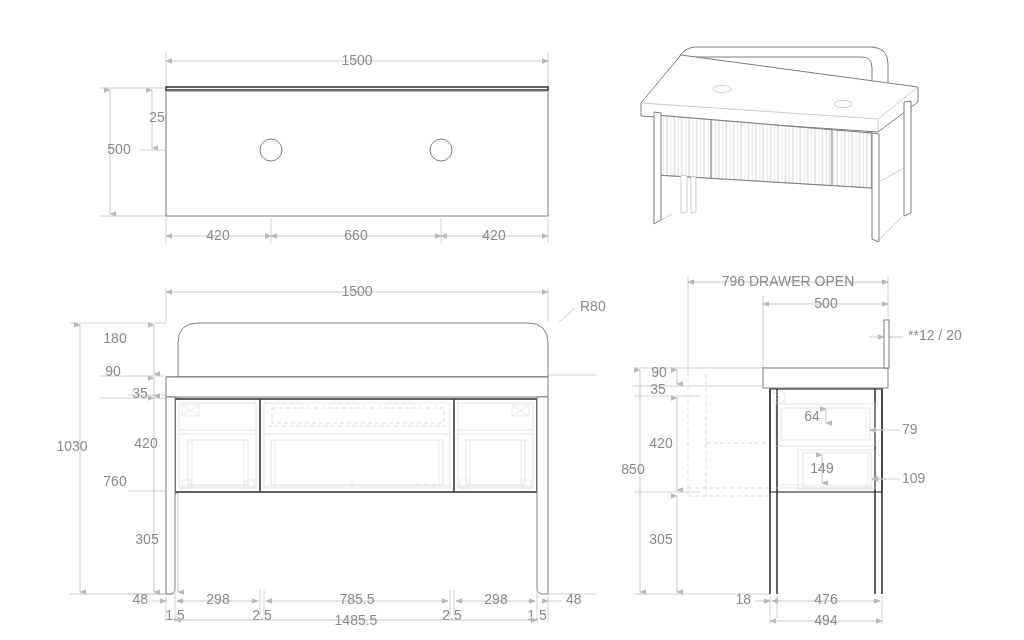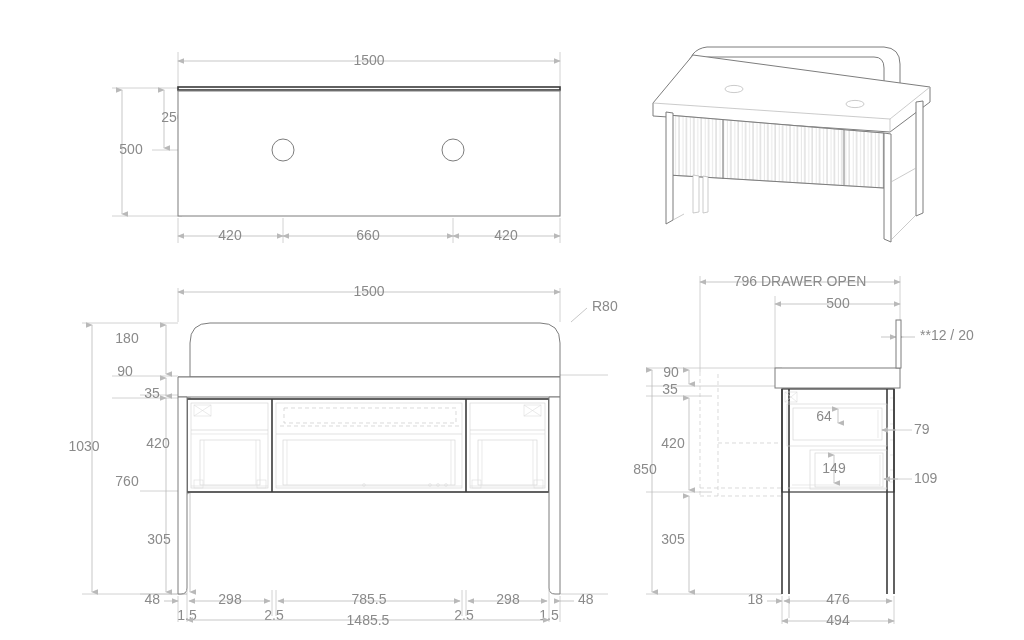--- a/index.html
+++ b/index.html
@@ -2,21 +2,21 @@
 <html><head>
 <meta charset="utf-8">
 <title>Vanity Technical Drawing</title>
 <style>
   html,body{margin:0;padding:0;background:#ffffff;}
   body{
     width:1024px;height:640px;overflow:hidden;
     font-family:"Liberation Sans", sans-serif;
     color:#8c8c8c;
   }
-  #sheet{position:relative;width:812px;height:640px;padding-left:12px;}
+  #sheet{position:relative;width:812px;height:640px;}
   svg{display:block;}
   .dimtxt{
     font-family:"Liberation Sans", sans-serif;
     font-size:14px;fill:#8a8a8a;
     text-anchor:middle;dominant-baseline:middle;
   }
   .dimtxt.left{text-anchor:end;}
   .dimtxt.right{text-anchor:start;}
   .dimline{stroke:#b9b9b9;stroke-width:0.8;fill:none;}
   .extline{stroke:#c6c6c6;stroke-width:0.8;fill:none;}

